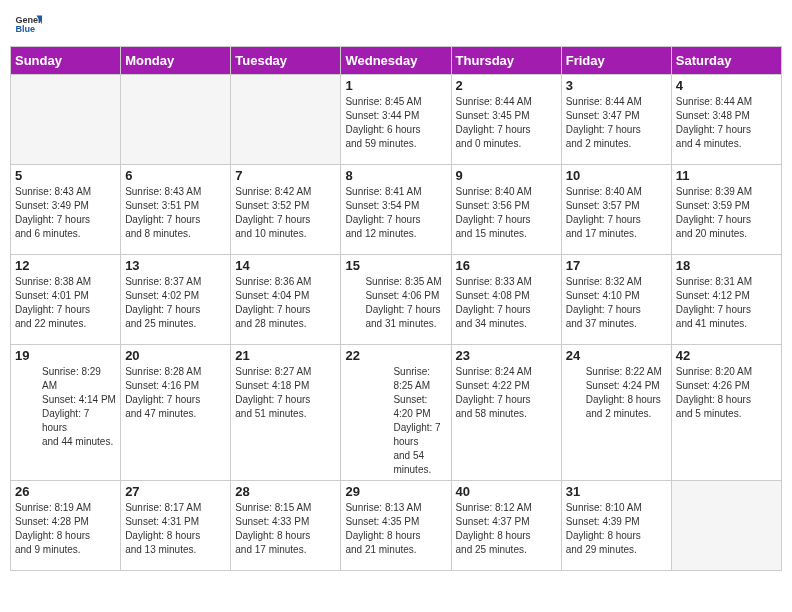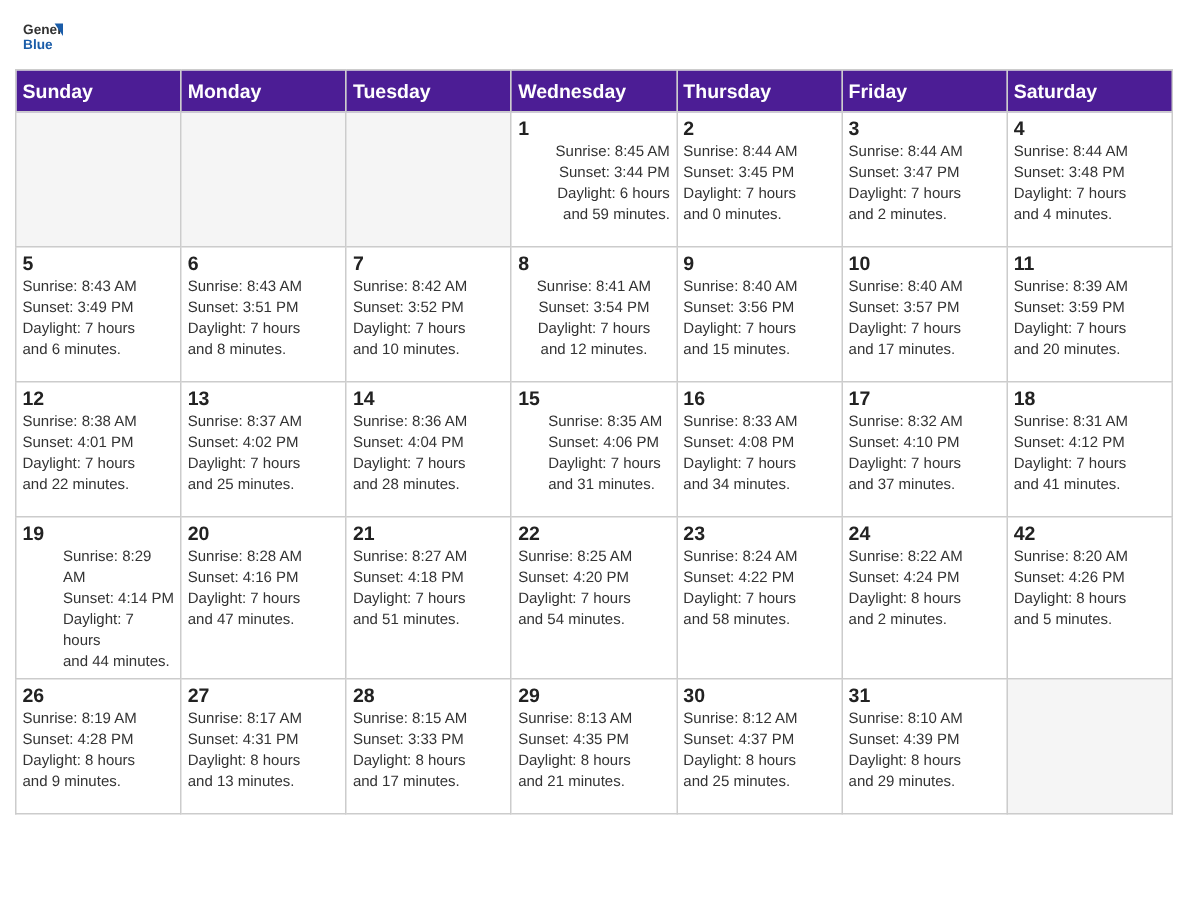--- a/index.html
+++ b/index.html
@@ -37,21 +37,21 @@
     .location-title {
       font-size: 15px;
       color: #444;
     }
     .calendar {
       width: 100%;
       border-collapse: collapse;
       font-size: 11px;
     }
     .calendar th {
-      background-color: #4c1d95;
+      background-color: #a21caf;
       color: #fff;
       padding: 6px 4px;
       text-align: left;
       font-size: 13px;
       font-weight: bold;
       border: 1px solid #ccc;
     }
     .calendar td {
       vertical-align: top;
       border: 1px solid #ccc;
@@ -107,21 +107,21 @@
         <th>Saturday</th>
       </tr>
   </thead>
   <tbody id="calendar-body">
   <tr class="week-row">
         <td class="empty"></td>
         <td class="empty"></td>
         <td class="empty"></td>
         <td>
           <div class="day-number">1</div>
-          <div class="day-info" style="white-space: pre-line; text-align: right;">Sunrise: 8:45 AM
+          <div class="day-info" style="white-space: pre-line;">Sunrise: 8:45 AM
 Sunset: 3:44 PM
 Daylight: 6 hours
 and 59 minutes.</div>
         </td>
         <td>
           <div class="day-number">2</div>
           <div class="day-info" style="white-space: pre-line;">Sunrise: 8:44 AM
 Sunset: 3:45 PM
 Daylight: 7 hours
 and 0 minutes.</div>
@@ -158,21 +158,21 @@
         </td>
         <td>
           <div class="day-number">7</div>
           <div class="day-info" style="white-space: pre-line;">Sunrise: 8:42 AM
 Sunset: 3:52 PM
 Daylight: 7 hours
 and 10 minutes.</div>
         </td>
         <td>
           <div class="day-number">8</div>
-          <div class="day-info" style="white-space: pre-line; text-align: center;">Sunrise: 8:41 AM
+          <div class="day-info" style="white-space: pre-line;">Sunrise: 8:41 AM
 Sunset: 3:54 PM
 Daylight: 7 hours
 and 12 minutes.</div>
         </td>
         <td>
           <div class="day-number">9</div>
           <div class="day-info" style="white-space: pre-line;">Sunrise: 8:40 AM
 Sunset: 3:56 PM
 Daylight: 7 hours
 and 15 minutes.</div>
@@ -260,35 +260,35 @@
         </td>
         <td>
           <div class="day-number">21</div>
           <div class="day-info" style="white-space: pre-line;">Sunrise: 8:27 AM
 Sunset: 4:18 PM
 Daylight: 7 hours
 and 51 minutes.</div>
         </td>
         <td>
           <div class="day-number">22</div>
-          <div class="day-info" style="white-space: pre-line;">Sunrise: 8:25 AM
+          <div class="day-info" style="white-space: pre-line; margin-left: 48px;">Sunrise: 8:25 AM
 Sunset: 4:20 PM
 Daylight: 7 hours
 and 54 minutes.</div>
         </td>
         <td>
           <div class="day-number">23</div>
           <div class="day-info" style="white-space: pre-line;">Sunrise: 8:24 AM
 Sunset: 4:22 PM
 Daylight: 7 hours
 and 58 minutes.</div>
         </td>
         <td>
           <div class="day-number">24</div>
-          <div class="day-info" style="white-space: pre-line;">Sunrise: 8:22 AM
+          <div class="day-info" style="white-space: pre-line; margin-left: 20px;">Sunrise: 8:22 AM
 Sunset: 4:24 PM
 Daylight: 8 hours
 and 2 minutes.</div>
         </td>
         <td>
           <div class="day-number">42</div>
           <div class="day-info" style="white-space: pre-line;">Sunrise: 8:20 AM
 Sunset: 4:26 PM
 Daylight: 8 hours
 and 5 minutes.</div>
@@ -305,33 +305,33 @@
         <td>
           <div class="day-number">27</div>
           <div class="day-info" style="white-space: pre-line;">Sunrise: 8:17 AM
 Sunset: 4:31 PM
 Daylight: 8 hours
 and 13 minutes.</div>
         </td>
         <td>
           <div class="day-number">28</div>
           <div class="day-info" style="white-space: pre-line;">Sunrise: 8:15 AM
-Sunset: 3:33 PM
+Sunset: 4:33 PM
 Daylight: 8 hours
 and 17 minutes.</div>
         </td>
         <td>
           <div class="day-number">29</div>
           <div class="day-info" style="white-space: pre-line;">Sunrise: 8:13 AM
 Sunset: 4:35 PM
 Daylight: 8 hours
 and 21 minutes.</div>
         </td>
         <td>
-          <div class="day-number">30</div>
+          <div class="day-number">40</div>
           <div class="day-info" style="white-space: pre-line;">Sunrise: 8:12 AM
 Sunset: 4:37 PM
 Daylight: 8 hours
 and 25 minutes.</div>
         </td>
         <td>
           <div class="day-number">31</div>
           <div class="day-info" style="white-space: pre-line;">Sunrise: 8:10 AM
 Sunset: 4:39 PM
 Daylight: 8 hours

